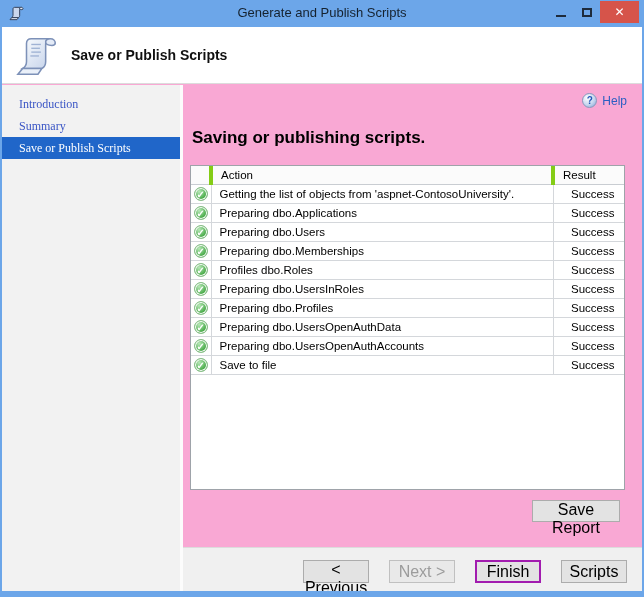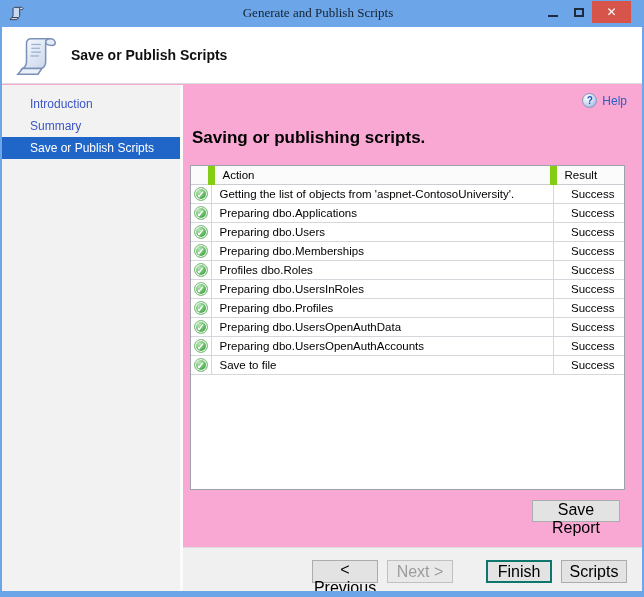--- a/index.html
+++ b/index.html
@@ -2,84 +2,84 @@
 <html><head>
 <meta charset="utf-8">
 <style>
   * { margin:0; padding:0; box-sizing:border-box; }
   html,body { background:#fff; }
   body { font-family:"Liberation Sans", sans-serif; }
 
   .window { position:relative; width:644px; height:597px; background:#6CA6E9; overflow:hidden; }
 
   
-  .titlebar { position:absolute; top:0; left:0; right:8px; height:37px;font-family:Liberation Serif, serif; }
+  .titlebar { position:absolute; top:0; left:0; right:0; height:37px; }
   .app-icon { position:absolute; left:9px; top:5px; width:16px; height:16px; }
   .win-title { position:absolute; left:0; right:0; top:0; height:27px; line-height:26px;
                text-align:center; font-size:13px; color:#15222F; }
   .controls { position:absolute; right:5px; top:1px; height:22px; display:flex; }
   .ctl { width:26px; height:22px; display:flex; align-items:center; justify-content:center; cursor:pointer; }
   .ctl.close { width:39px; background:#D6544A; color:#fff; font-size:12px; }
   .glyph-min { width:10px; height:0; border-top:2px solid #1E2B3C; margin-top:8px; }
   .glyph-max { width:10px; height:9px; border:2px solid #1E2B3C; background:transparent; }
 
   
   .win-body { position:absolute; left:2px; right:2px; top:27px; bottom:6px; background:#f9a8d4; overflow:hidden; }
 
   
   .page-header { position:absolute; top:0; left:0; right:0; height:57px; background:#FFFFFF;
                  border-bottom:1px solid #DCDCDC; display:flex; align-items:center; }
   .hdr-icon { margin:0 10px 0 13px; width:46px; height:48px; }
   .hdr-title { font-size:14px; font-weight:bold; color:#101010; }
 
   
   .sidebar { position:absolute; top:58px; left:0; width:178px; bottom:0; background:#F2F2F2; padding-top:8px; }
-  .step { height:22px; line-height:22px; padding-left:28px; font-size:12px; color:#3A55C5;
-          cursor:pointer; white-space:nowrap; }
+  .step { height:22px; line-height:22px; padding-left:17px; font-size:12px; color:#3A55C5;
+          cursor:pointer; white-space:nowrap;font-family:Liberation Serif, serif; }
   .step.selected { background:#2066C9; color:#FFFFFF; }
   .divider-v { position:absolute; top:58px; left:178px; width:3px; bottom:0; background:#FCFCFC; }
 
   
   .content { position:absolute; left:181px; right:0; top:58px; height:462px; }
   .help { position:absolute; top:8px; right:15px; display:flex; align-items:center; gap:5px;
           font-size:12px; color:#2B5FC2; cursor:pointer; }
   .help-icon { width:15px; height:15px; border-radius:50%;
                background:radial-gradient(circle at 35% 30%, #FFFFFF, #C7D6EF 55%, #7FA0D6);
                border:1px solid #8899BB; color:#2457B8; font-size:10px; font-weight:bold;
                display:flex; align-items:center; justify-content:center; }
   .status { position:absolute; left:9px; top:43px; font-weight:bold; font-size:17px; color:#000; }
 
   .results { position:absolute; left:7px; top:80px; width:435px; height:325px; background:#FFFFFF;
              border:1px solid #9EA3A9; overflow:hidden; }
   table.grid { border-collapse:collapse; width:100%; table-layout:fixed; font-size:11.5px; color:#000; }
   table.grid col.c-icon   { width:20px; }
   table.grid col.c-action { width:342px; }
   table.grid th { font-weight:normal; text-align:left; height:18px; background:#FBFBFB;
-                  border-bottom:1px solid #C9CDD2; border-right:7px solid #84cc16; padding:0 0 0 8px; }
+                  border-bottom:1px solid #C9CDD2; border-right:4px solid #84cc16; padding:0 0 0 8px; }
   table.grid th:last-child { border-right:none; }
   table.grid td { height:19px; border-bottom:1px solid #D4D7DB; border-right:1px solid #D4D7DB;
                   padding:0 0 0 8px; white-space:nowrap; overflow:hidden; }
   table.grid td:last-child { border-right:none;text-align:center; }
   table.grid td.cell-icon { padding:0; text-align:center; }
   .check { display:inline-block; width:14px; height:14px; border-radius:50%;
            background:radial-gradient(circle at 35% 30%, #B9E8B9, #3DA53D 72%);
            border:1px solid #8BBF8B; box-shadow:inset 0 0 0 1px #FFFFFF;
            color:#fff; font-size:10px; line-height:13px; font-weight:bold; text-align:center;
            vertical-align:middle; }
 
   .btn { background:#E3E3E3; border:1px solid #ACACAC; font-size:16px; color:#000;
          font-family:"Liberation Sans", sans-serif; cursor:pointer; }
   .save-report { position:absolute; right:22px; top:415px; width:88px; height:22px; }
 
   
   .footer { position:absolute; left:181px; right:0; top:520px; bottom:0; border-top:1px solid #DCDCDC;
             display:flex; justify-content:flex-end; align-items:flex-start;
-            padding:12px 15px 0 0; gap:9px; background:#F0F0F0; }
+            padding:12px 15px 0 0; gap:20px; background:#F0F0F0; }
   .footer .btn { width:66px; height:23px; }
-  .btn.default-btn { border:2px solid #0f766e;margin-left:24px; }
+  .btn.default-btn { border:2px solid #a21caf; }
   .btn.disabled { color:#9C9C9C; border-color:#C0C0C0; background:#E9E9E9; cursor:default; }
 </style>
 </head>
 <body>
 
 <div class="window">
 
   <div class="titlebar">
     <span class="app-icon">
       <svg viewBox="0 0 48 48" width="16" height="16">

